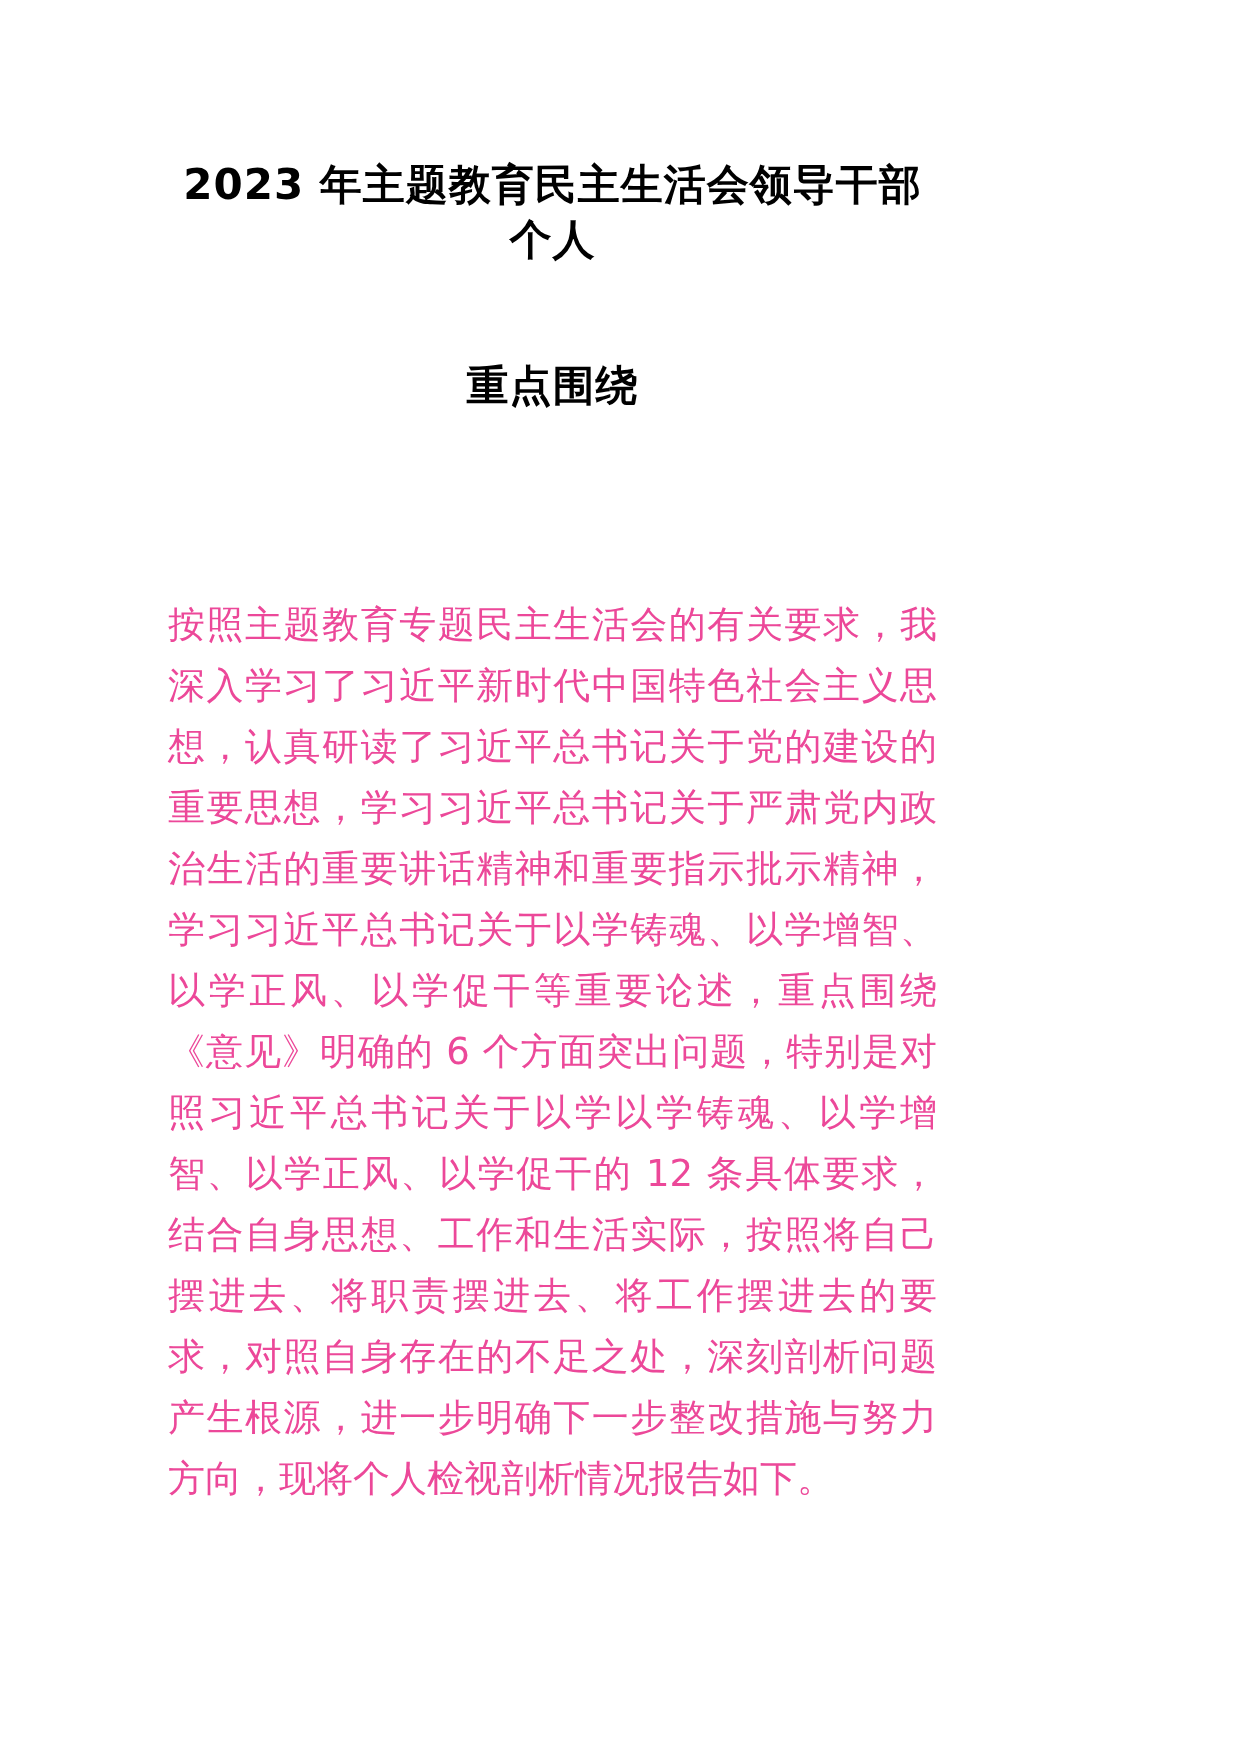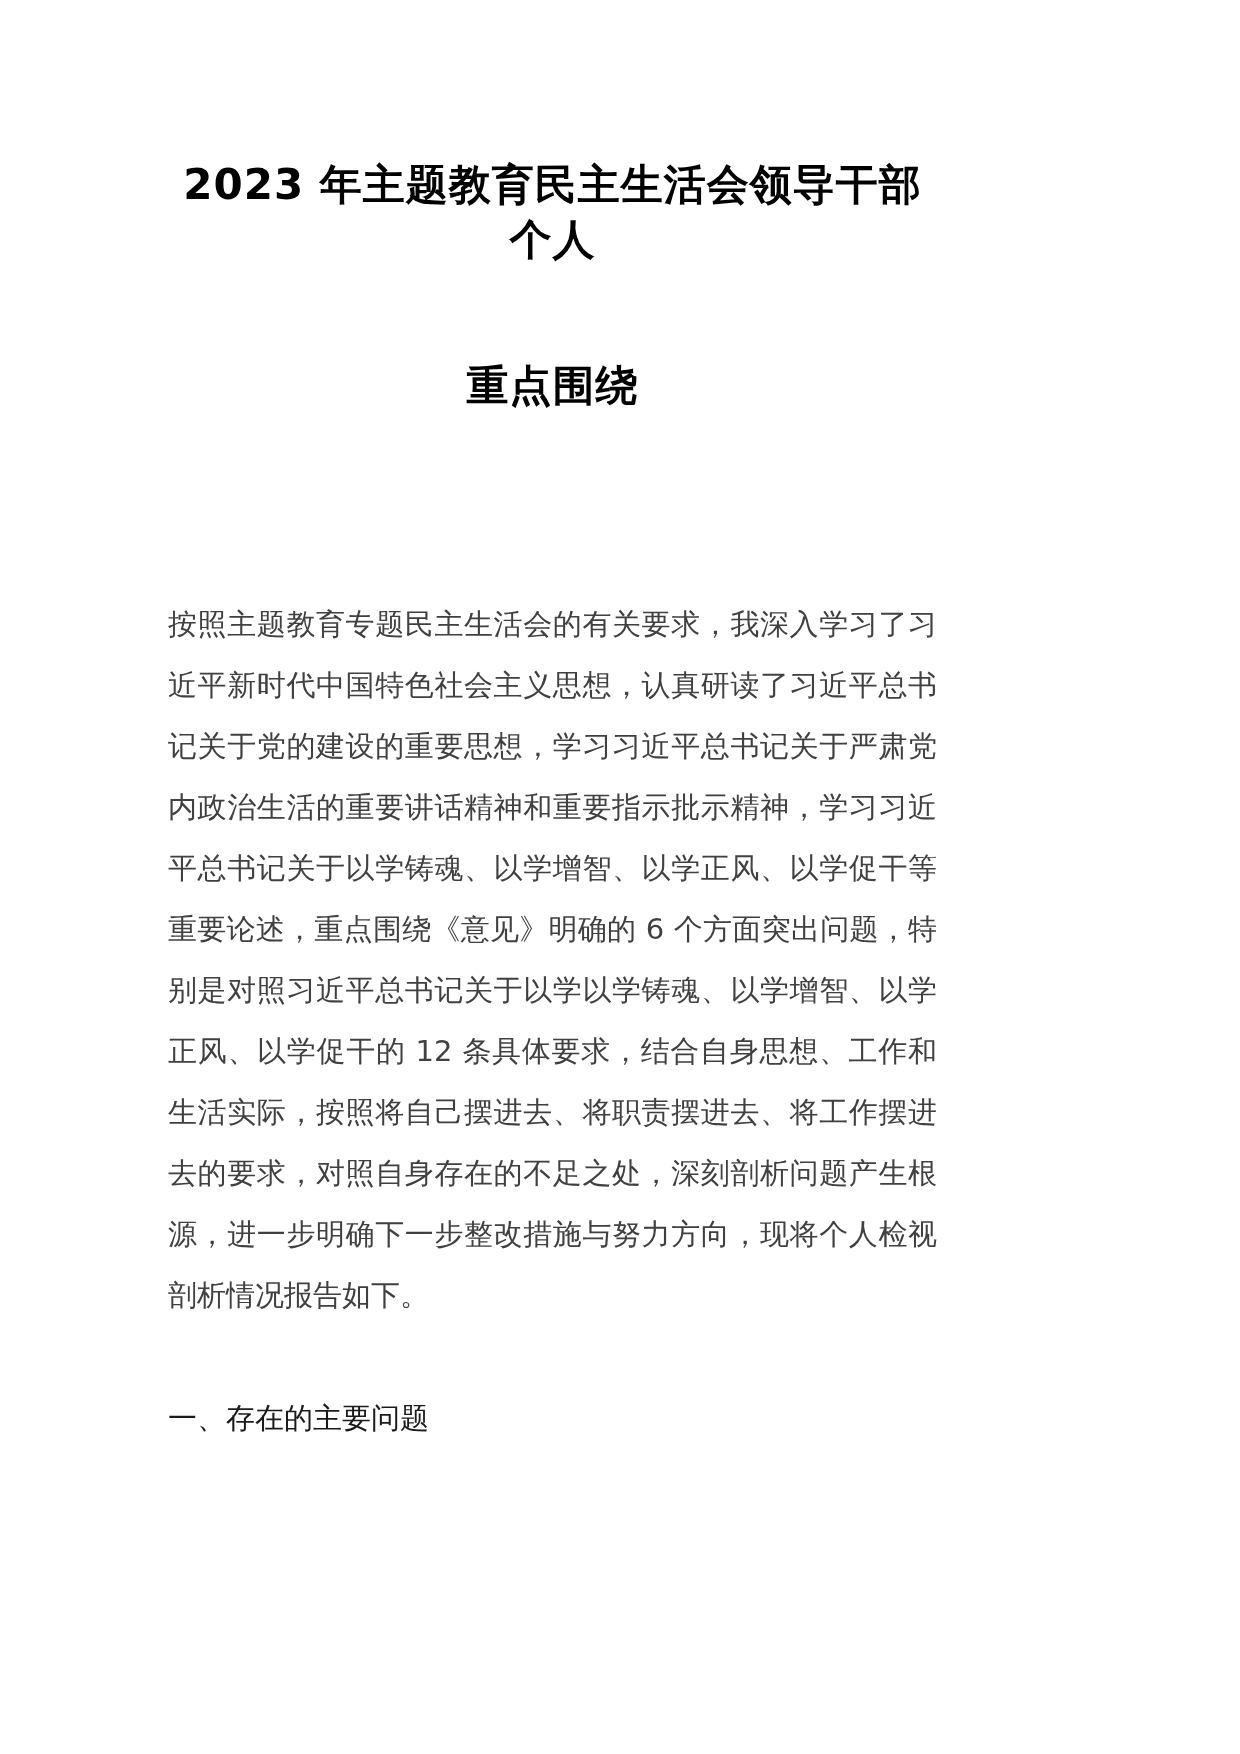--- a/index.html
+++ b/index.html
@@ -27,26 +27,26 @@
   }
   .title-line {
     display: block;
     line-height: 1.3;
   }
   .title-line + .title-line {
     margin-top: 92px;
   }
   .body-paragraph {
     margin-top: 180px;
-    font-size: 29px;
+    font-size: 37px;
     line-height: 61px;
     text-align: justify;
     text-justify: inter-ideograph;
     word-break: break-all;
-    color: #404040;
+    color: #ec4899;
   }
   .section-heading {
     margin-top: 62px;
     font-size: 29px;
     font-weight: 400;
     line-height: 61px;
     color: #1a1a1a;
   }
 </style>
 </head>
@@ -55,16 +55,15 @@
 <div class="page">
   <div class="content">
 
     <h1 class="title">
       <span class="title-line">2023 年主题教育民主生活会领导干部个人</span>
       <span class="title-line">重点围绕</span>
     </h1>
 
     <p class="body-paragraph">按照主题教育专题民主生活会的有关要求，我深入学习了习近平新时代中国特色社会主义思想，认真研读了习近平总书记关于党的建设的重要思想，学习习近平总书记关于严肃党内政治生活的重要讲话精神和重要指示批示精神，学习习近平总书记关于以学铸魂、以学增智、以学正风、以学促干等重要论述，重点围绕《意见》明确的 6 个方面突出问题，特别是对照习近平总书记关于以学以学铸魂、以学增智、以学正风、以学促干的 12 条具体要求，结合自身思想、工作和生活实际，按照将自己摆进去、将职责摆进去、将工作摆进去的要求，对照自身存在的不足之处，深刻剖析问题产生根源，进一步明确下一步整改措施与努力方向，现将个人检视剖析情况报告如下。</p>
 
-    <h2 class="section-heading">一、存在的主要问题</h2>
 
   </div>
 </div>
 
 </body></html>

